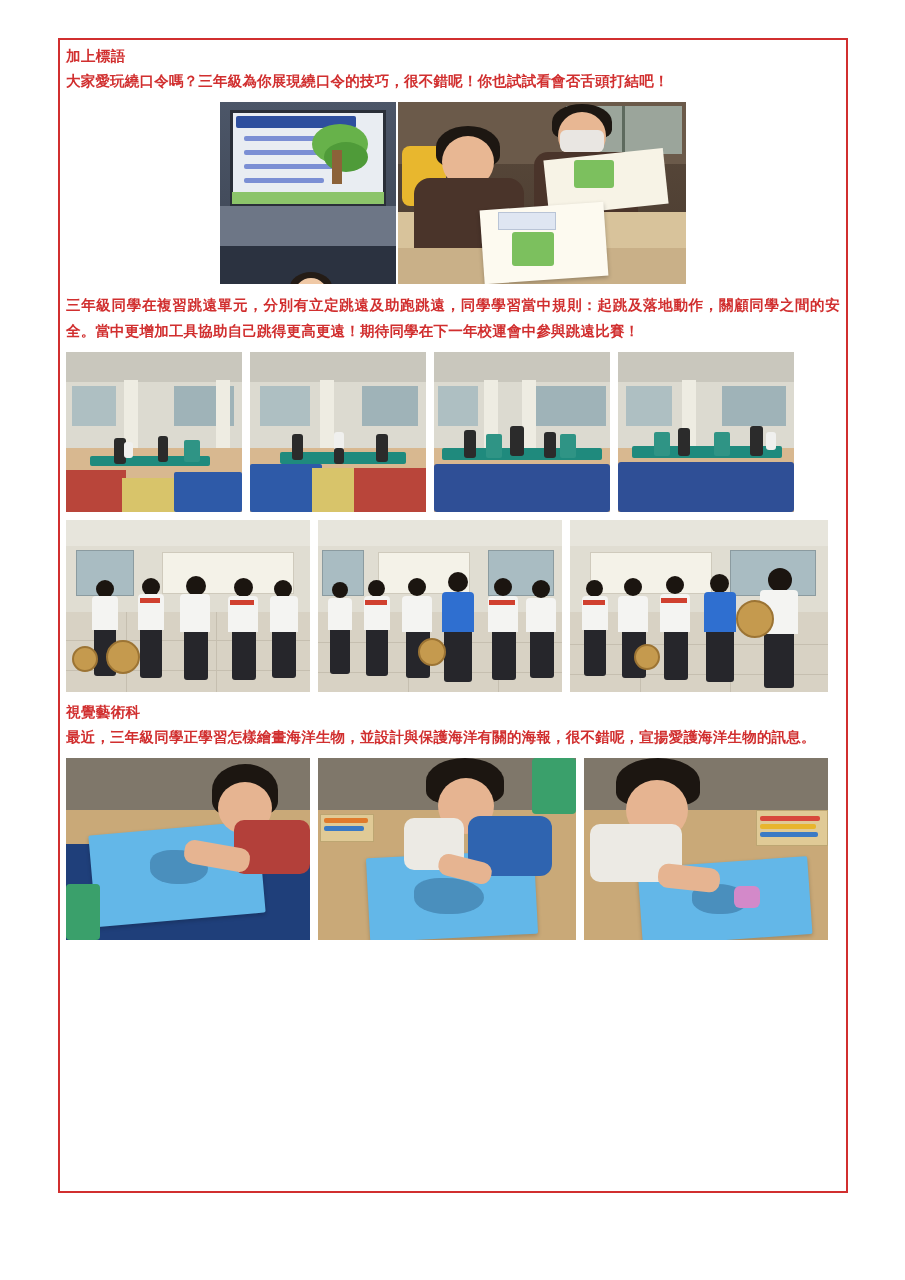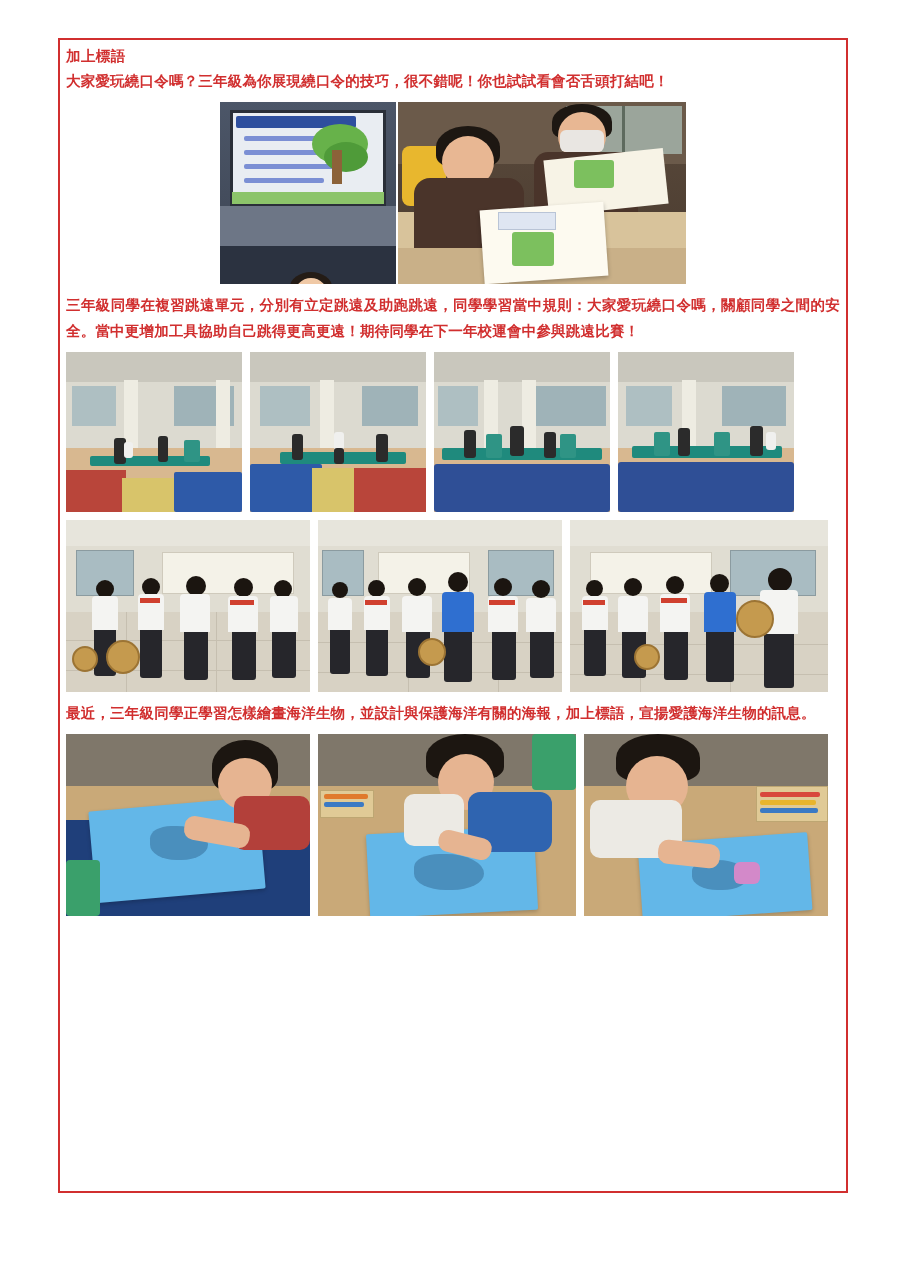--- a/index.html
+++ b/index.html
@@ -231,21 +231,21 @@
           <div class="layer boy1-body"></div>
           <div class="layer bookA"></div>
           <div class="layer tbl"></div>
           <div class="layer pic-green"></div>
         </div>
 
       </div>
     </div>
 
     <div class="section">
-      <div class="sec-body">三年級同學在複習跳遠單元，分別有立定跳遠及助跑跳遠，同學學習當中規則：大家愛玩繞口令嗎，關顧同學之間的安全。當中更增加工具協助自己跳得更高更遠！期待同學在下一年校運會中參與跳遠比賽！</div>
+      <div class="sec-body">三年級同學在複習跳遠單元，分別有立定跳遠及助跑跳遠，同學學習當中規則：起跳及落地動作，關顧同學之間的安全。當中更增加工具協助自己跳得更高更遠！期待同學在下一年校運會中參與跳遠比賽！</div>
 
       <div class="photo-row">
 
         <div class="photo pe">
           <div class="layer ceil"></div>
           <div class="layer wall"></div>
           <div class="layer win1"></div>
           <div class="layer win2"></div>
           <div class="layer pillar" style="left:58px;"></div>
           <div class="layer pillar" style="left:150px;"></div>
@@ -410,21 +410,22 @@
           <div class="layer std-top" style="left:190px; top:70px; width:38px; height:44px;"></div>
           <div class="layer std-bot" style="left:194px; top:114px; width:30px; height:54px;"></div>
           <div class="layer instrument" style="left:166px; top:80px; width:34px; height:34px;"></div>
           <div class="layer instrument" style="left:64px; top:124px; width:22px; height:22px;"></div>
         </div>
 
       </div>
     </div>
 
     <div class="section">
-      <div class="sec-body">最近，三年級同學正學習怎樣繪畫海洋生物，並設計與保護海洋有關的海報，加上標語，宣揚愛護海洋生物的訊息。</div>
+      <div class="sec-title">視覺藝術科</div>
+      <div class="sec-body">最近，三年級同學正學習怎樣繪畫海洋生物，並設計與保護海洋有關的海報，很不錯呢，宣揚愛護海洋生物的訊息。</div>
 
       <div class="photo-row">
 
         <div class="photo va" style="width:244px;">
           <div class="layer bgwall"></div>
           <div class="layer desk"></div>
           <div class="layer mat" style="left:0; top:86px; width:244px; height:96px;"></div>
           <div class="layer paper" style="left:26px; top:70px; width:170px; height:92px; transform:rotate(-5deg);"></div>
           <div class="layer sketch" style="left:84px; top:92px; width:58px; height:34px;"></div>
           <div class="layer kid-hair" style="left:146px; top:6px; width:66px; height:52px;"></div>

